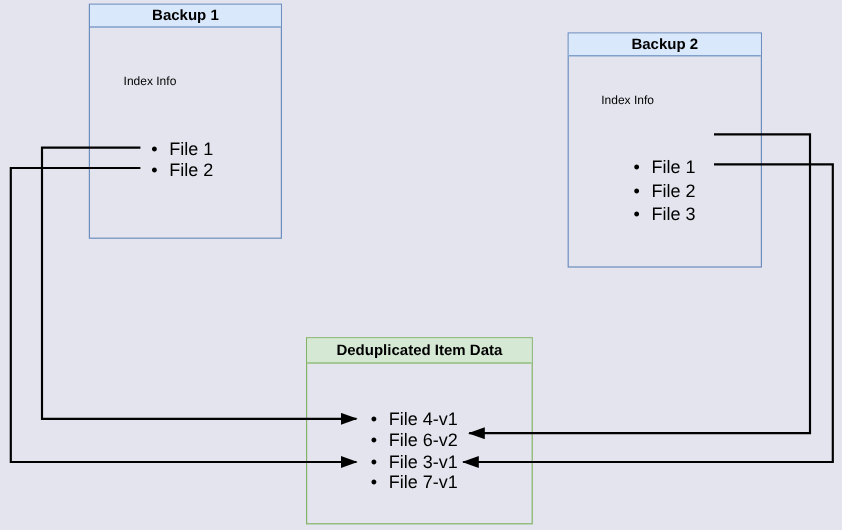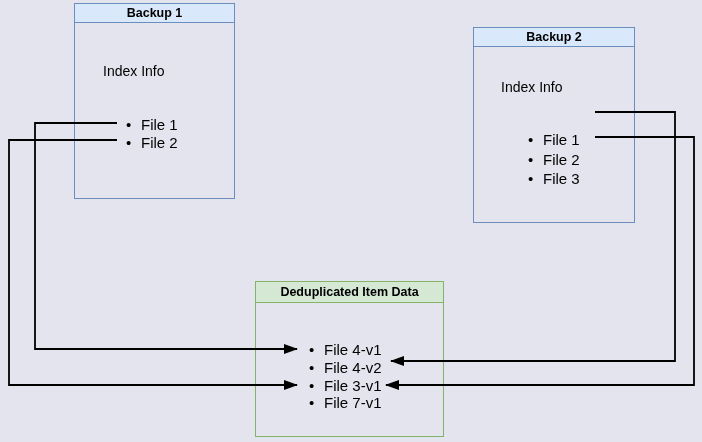--- a/index.html
+++ b/index.html
@@ -27,21 +27,21 @@
     border-bottom: 1.5px solid;
     font-weight: bold;
     font-size: 12.5px;
     text-align: center;
   }
   .blue  .node-header { background: #dae8fc; border-color: #6c8ebf; height: 19px; line-height: 18px; }
   .green .node-header { background: #d5e8d4; border-color: #82b366; height: 21px; line-height: 20px; }
 
   .subtitle {
     position: absolute;
-    font-size: 14px;
+    font-size: 10px;
     white-space: nowrap;
     text-align: right;
   }
 
   .bullet-list { position: absolute; }
   .bullet-row { display: flex; align-items: center; white-space: nowrap; }
   .bullet-row .bullet {
     display: inline-block;
     width: 15px;
     font-size: 15px;
@@ -101,21 +101,21 @@
 
   <div class="node green" style="left:255px; top:281px; width:189px; height:156px;">
     <div class="node-header">Deduplicated Item Data</div>
     <div class="bullet-list dd" style="left:53px; top:59px;">
       <div class="bullet-row">
         <span class="bullet">•</span>
         <span class="label">File 4-v1</span>
       </div>
       <div class="bullet-row">
         <span class="bullet">•</span>
-        <span class="label">File 4-v2</span>
+        <span class="label">File 6-v2</span>
       </div>
       <div class="bullet-row">
         <span class="bullet">•</span>
         <span class="label">File 3-v1</span>
       </div>
       <div class="bullet-row">
         <span class="bullet">•</span>
         <span class="label">File 7-v1</span>
       </div>
     </div>

